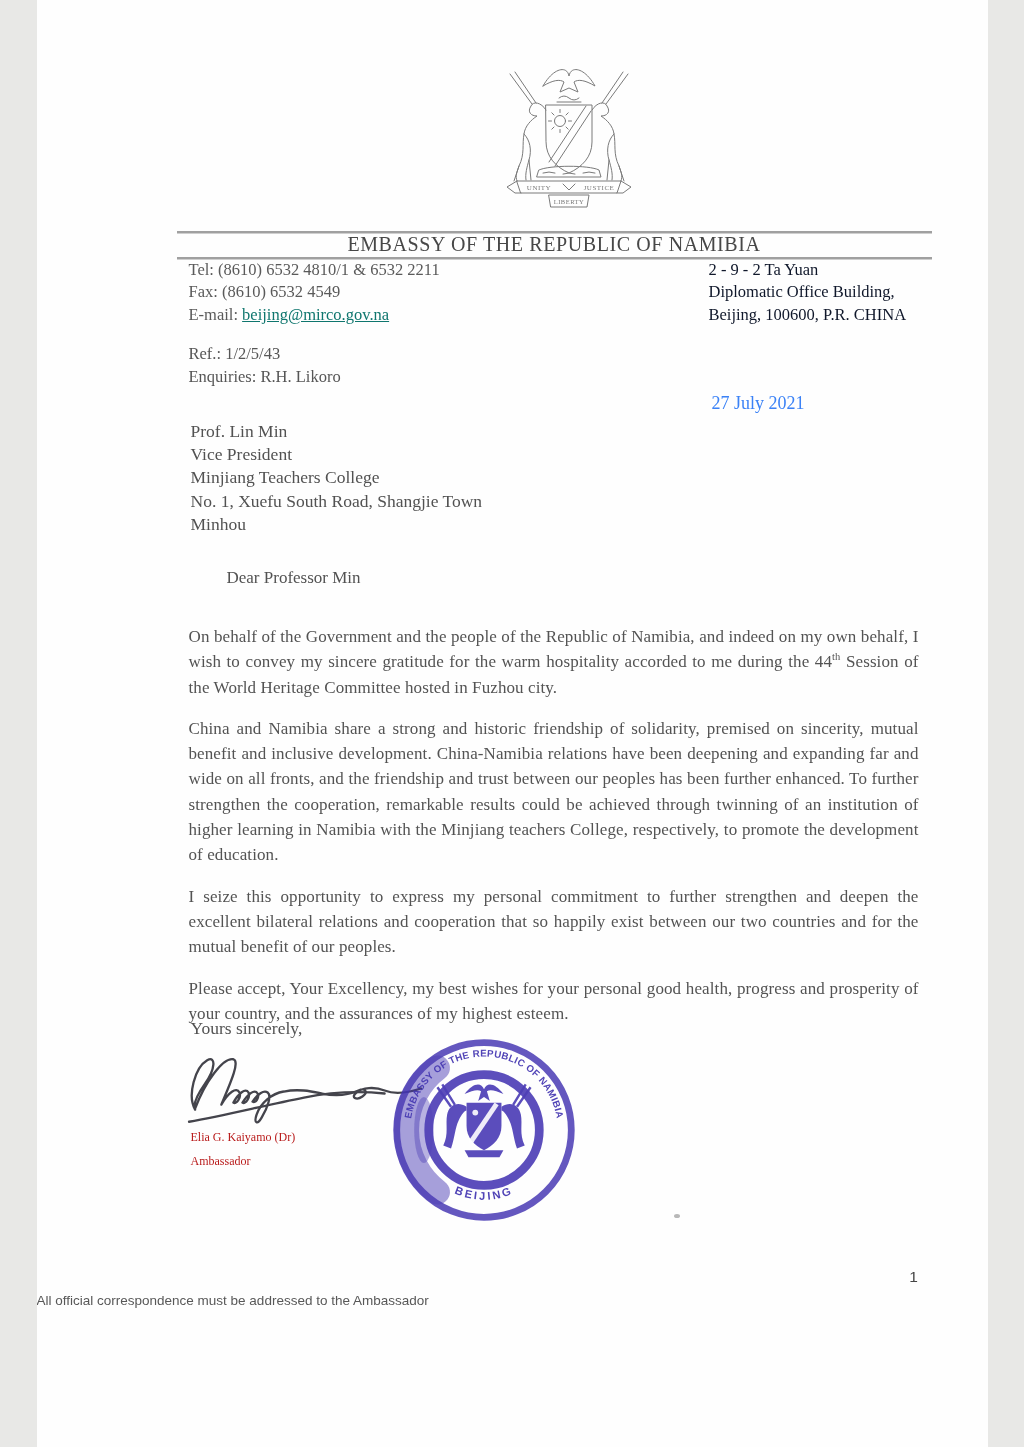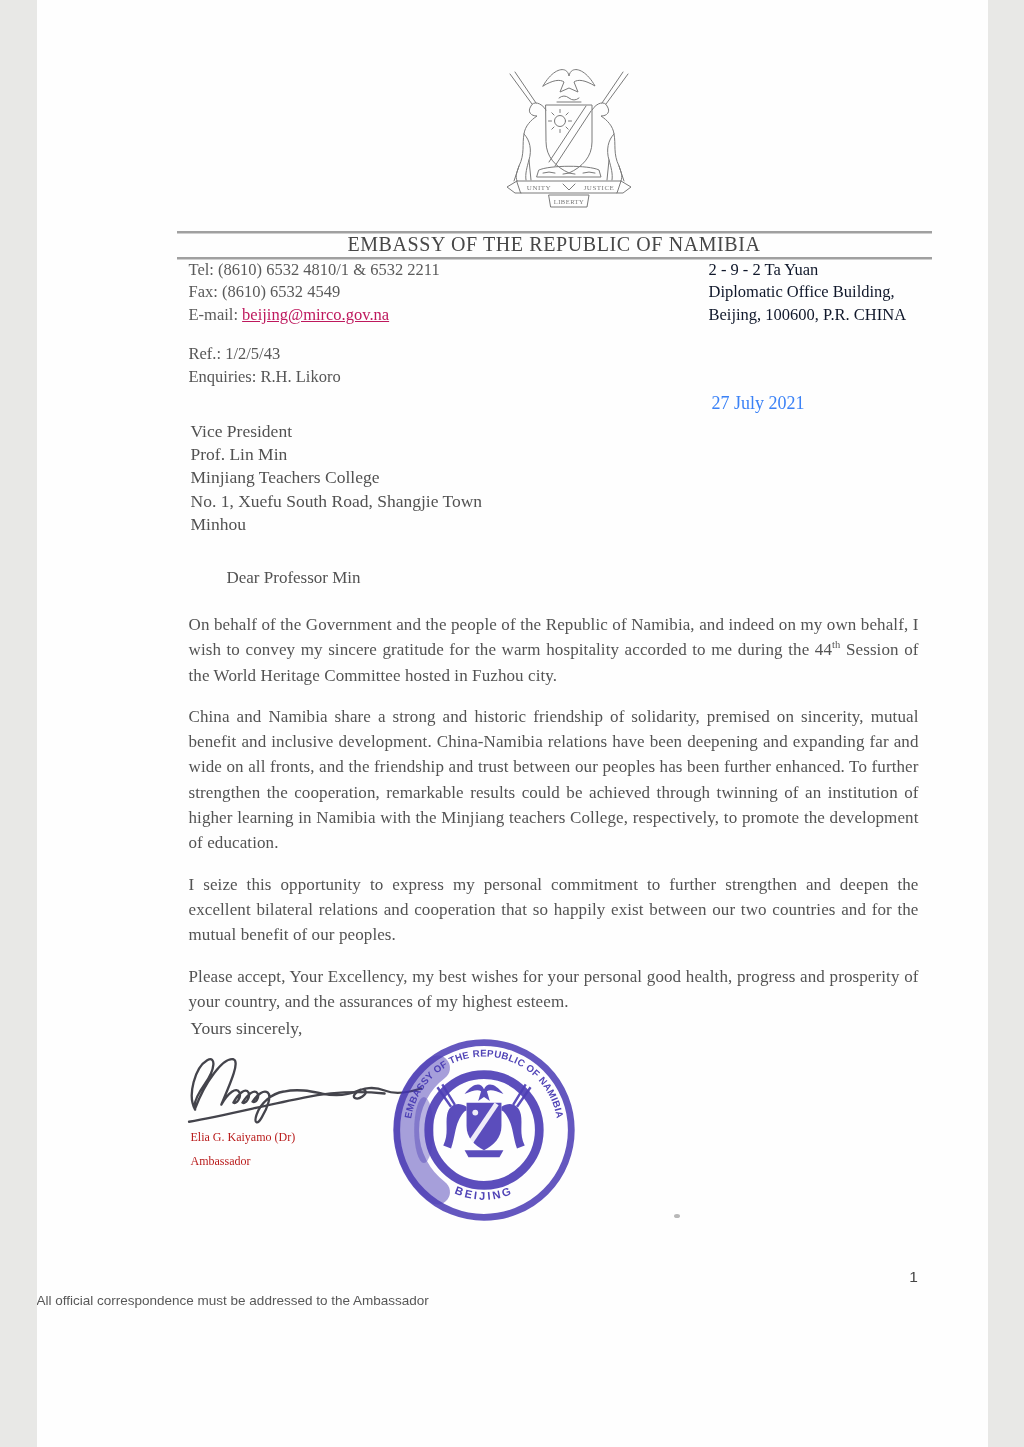--- a/index.html
+++ b/index.html
@@ -15,28 +15,28 @@
   .rule{left:140px;width:755px;height:2px;background:#a0a0a0;box-shadow:0 1px 0 rgba(120,120,120,.35);}
   .rule-top{top:231px;}
   .rule-mid{top:257px;}
   .lh-title{
     left:140px;top:233px;width:755px;text-align:center;
     font-size:20px;letter-spacing:.6px;color:#474747;
     font-family:"Liberation Serif",serif;
   }
   .contact-left{left:152px;top:259px;font-size:16.5px;line-height:22.4px;color:#5a5a5a;}
   .contact-right{left:672px;top:259px;font-size:16.5px;line-height:22.4px;color:#0f172a;}
-  .email-link{text-decoration:underline;color:#be185d;margin-top:44px;}
+  .email-link{text-decoration:underline;color:#0f766e;margin-top:44px;}
   .ref-block{left:152px;top:343px;font-size:16.5px;line-height:22.5px;color:#565656;}
   .letter-date{left:675px;top:393px;font-size:18px;color:#3b82f6;}
   .recipient{left:154px;top:420px;font-size:17.5px;line-height:23.2px;color:#525252;}
   .salutation{left:154px;top:568px;font-size:17px;color:#525252;margin-left:36px;}
   .letter-body{left:152px;top:612px;width:730px;font-size:17px;line-height:25.3px;
     text-align:justify;color:#535353;letter-spacing:.1px;}
-  .letter-body p{margin:0 0 16px 0;}
+  .letter-body p{margin:12px 0 16px 0;}
   .letter-body sup{font-size:.62em;line-height:0;}
   .valediction{left:154px;top:1018px;font-size:17.5px;}
   .signature{left:146px;top:1046px;width:252px;height:88px;}
   .stamp{left:350px;top:1033px;width:194px;height:194px;opacity:.94;}
   .signatory{left:154px;top:1126px;font-size:12px;line-height:23.5px;color:#b91c1c;}
   .page-number{left:860px;top:1268px;width:34px;font-size:15.5px;color:#454545;
     font-family:"Liberation Sans",sans-serif;text-align:center;}
   .footer-note{left:0;top:1293px;width:1024px;text-align:left;
     font-family:"Liberation Sans","DejaVu Sans",sans-serif;font-size:13.5px;color:#585858;}
   .speck{left:637px;top:1214px;width:6px;height:4px;background:#7d7d7d;border-radius:50%;opacity:.55;}
@@ -103,22 +103,22 @@
   </div>
 
   <div class="abs ref-block">
     <div>Ref.: 1/2/5/43</div>
     <div>Enquiries:  R.H. Likoro</div>
   </div>
 
   <div class="abs letter-date">27 July 2021</div>
 
   <div class="abs recipient">
+    <div>Prof. Lin Min</div>
     <div>Vice President</div>
-    <div>Prof. Lin Min</div>
     <div>Minjiang Teachers College</div>
     <div>No. 1, Xuefu South Road, Shangjie Town</div>
     <div>Minhou</div>
   </div>
 
   <div class="abs salutation">Dear Professor Min</div>
 
   <div class="abs letter-body">
     <p><span>On behalf of the Government and the people of the Republic of Namibia, and indeed on my own behalf, I wish to convey my sincere gratitude for the warm hospitality accorded to me during the 44</span><sup>th</sup><span> Session of the World Heritage Committee hosted in Fuzhou city.</span></p>
     <p>China and Namibia share a strong and historic friendship of solidarity, premised on sincerity, mutual benefit and inclusive development. China-Namibia relations have been deepening and expanding far and wide on all fronts, and the friendship and trust between our peoples has been further enhanced. To further strengthen the cooperation, remarkable results could be achieved through twinning of an institution of higher learning in Namibia with the Minjiang teachers College, respectively, to promote the development of education.</p>

